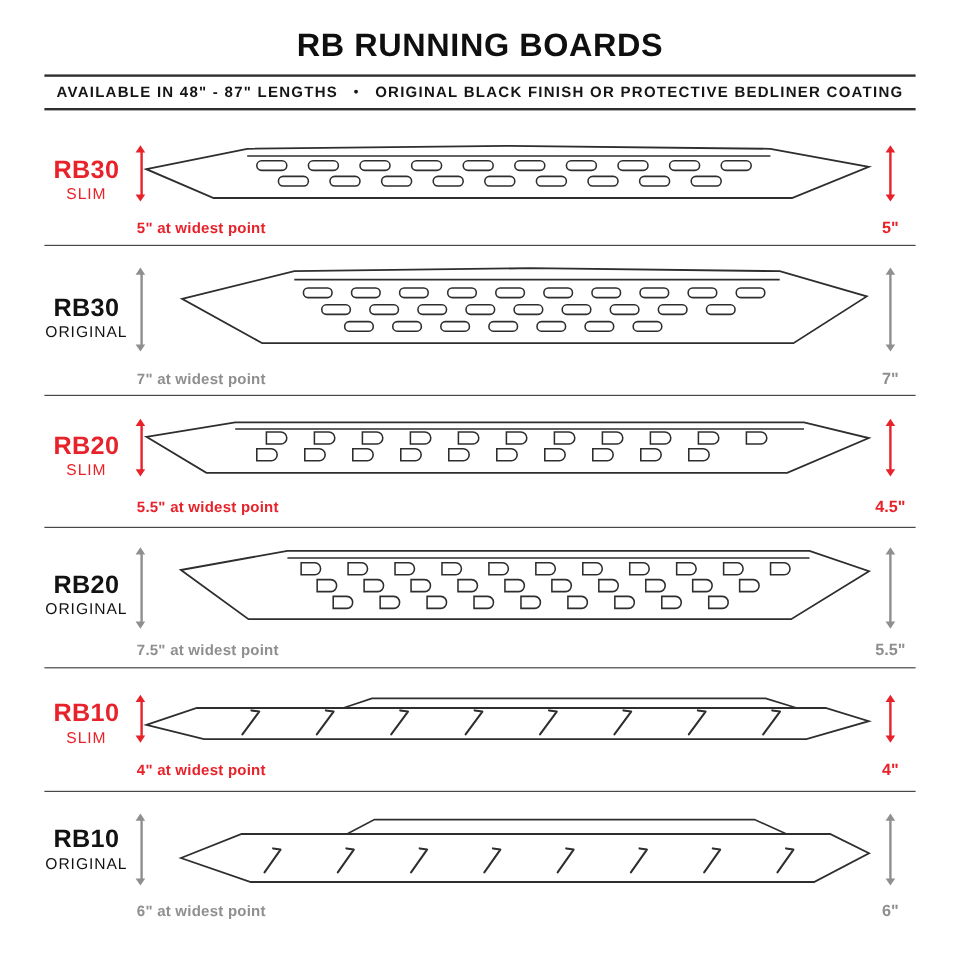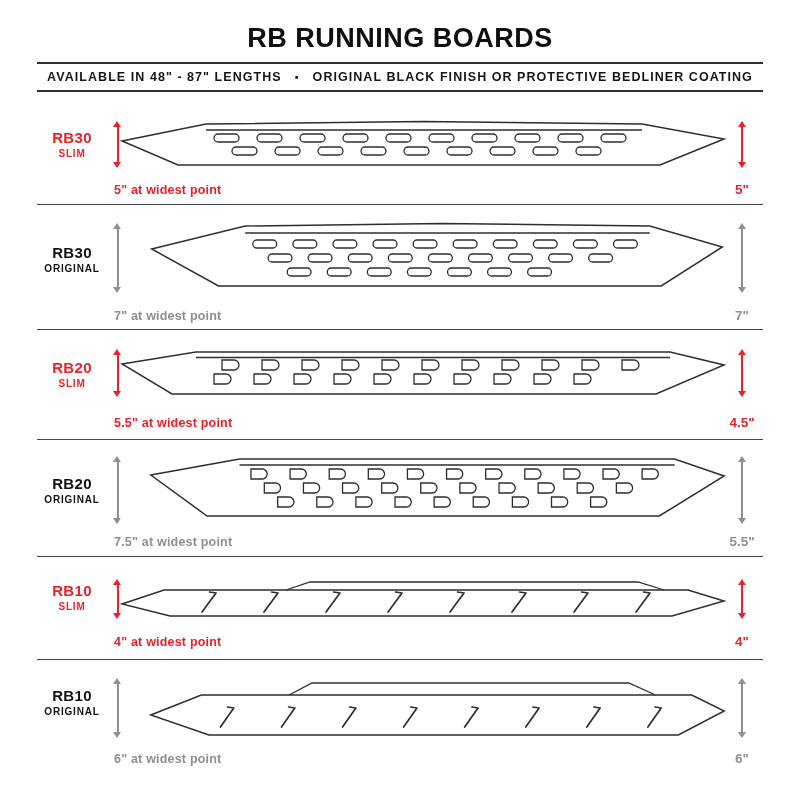--- a/index.html
+++ b/index.html
@@ -13,22 +13,22 @@
   .rule{height:2px;background:var(--line,#2f2f2f);margin:0 37px}
   .rule.top{margin-top:8px}
   .subtitle{display:flex;justify-content:center;align-items:center;gap:13px;height:26px;
     font-size:12.5px;font-weight:bold;letter-spacing:1.05px;color:#151515;white-space:nowrap}
   .subtitle .dot{font-size:11px}
 
   
   .row{position:relative}
   .row.sep::after{content:"";position:absolute;left:37px;right:37px;bottom:0;height:1.5px;background:#474747}
   .label{position:absolute;left:32px;width:80px;text-align:center;line-height:1.12}
-  .model{font-size:15px;font-weight:800;letter-spacing:.3px}
-  .variant{font-size:10px;font-weight:bold;letter-spacing:.8px;margin-top:1px}
+  .model{font-size:21px;font-weight:800;letter-spacing:.3px}
+  .variant{font-size:13px;font-weight:normal;letter-spacing:.8px;margin-top:1px}
   .row.slim .label{color:var(--accent,#e8222a)}
   .row.original .label{color:#121212}
 
   .board{position:absolute;left:118px;right:72px}
   .row.original .board{left:146px}
   .board svg{width:100%;height:100%;display:block}
   .board svg *{vector-effect:non-scaling-stroke}
   .hull{fill:#fff;stroke:#2e2e2e;stroke-width:1.5}
   .inner,.pad{fill:none;stroke:#2e2e2e;stroke-width:1.3}
   .slots rect,.slots path{fill:#fff;stroke:#2e2e2e;stroke-width:1.3}

